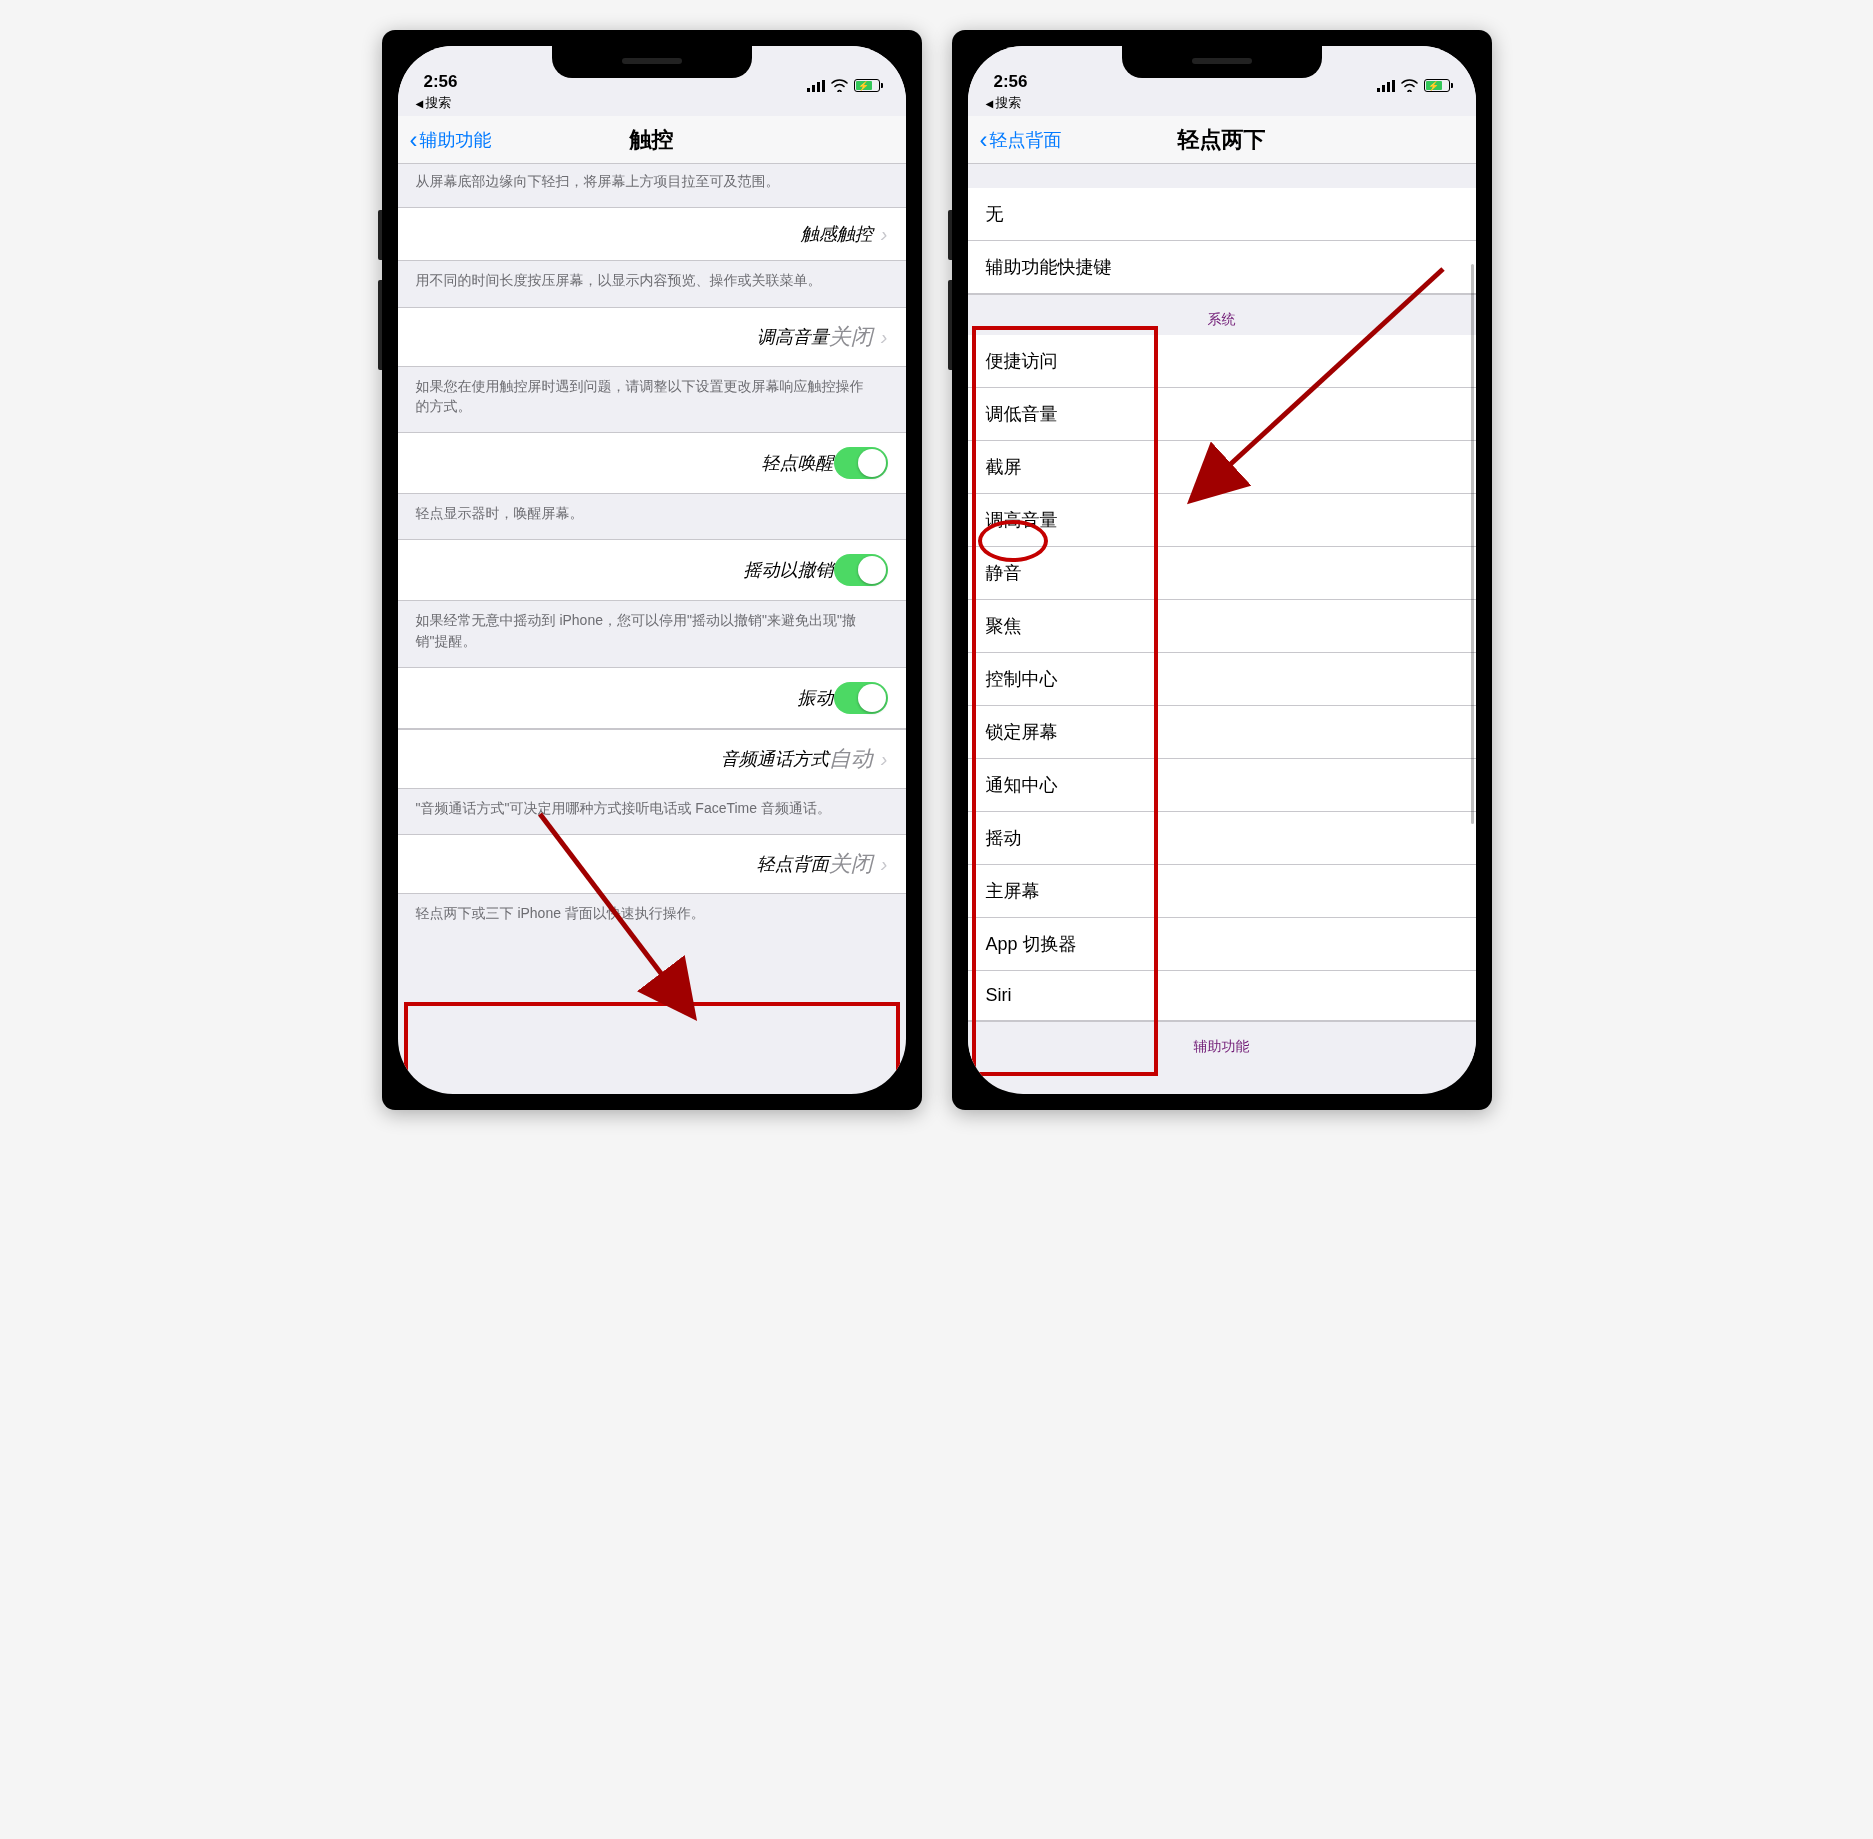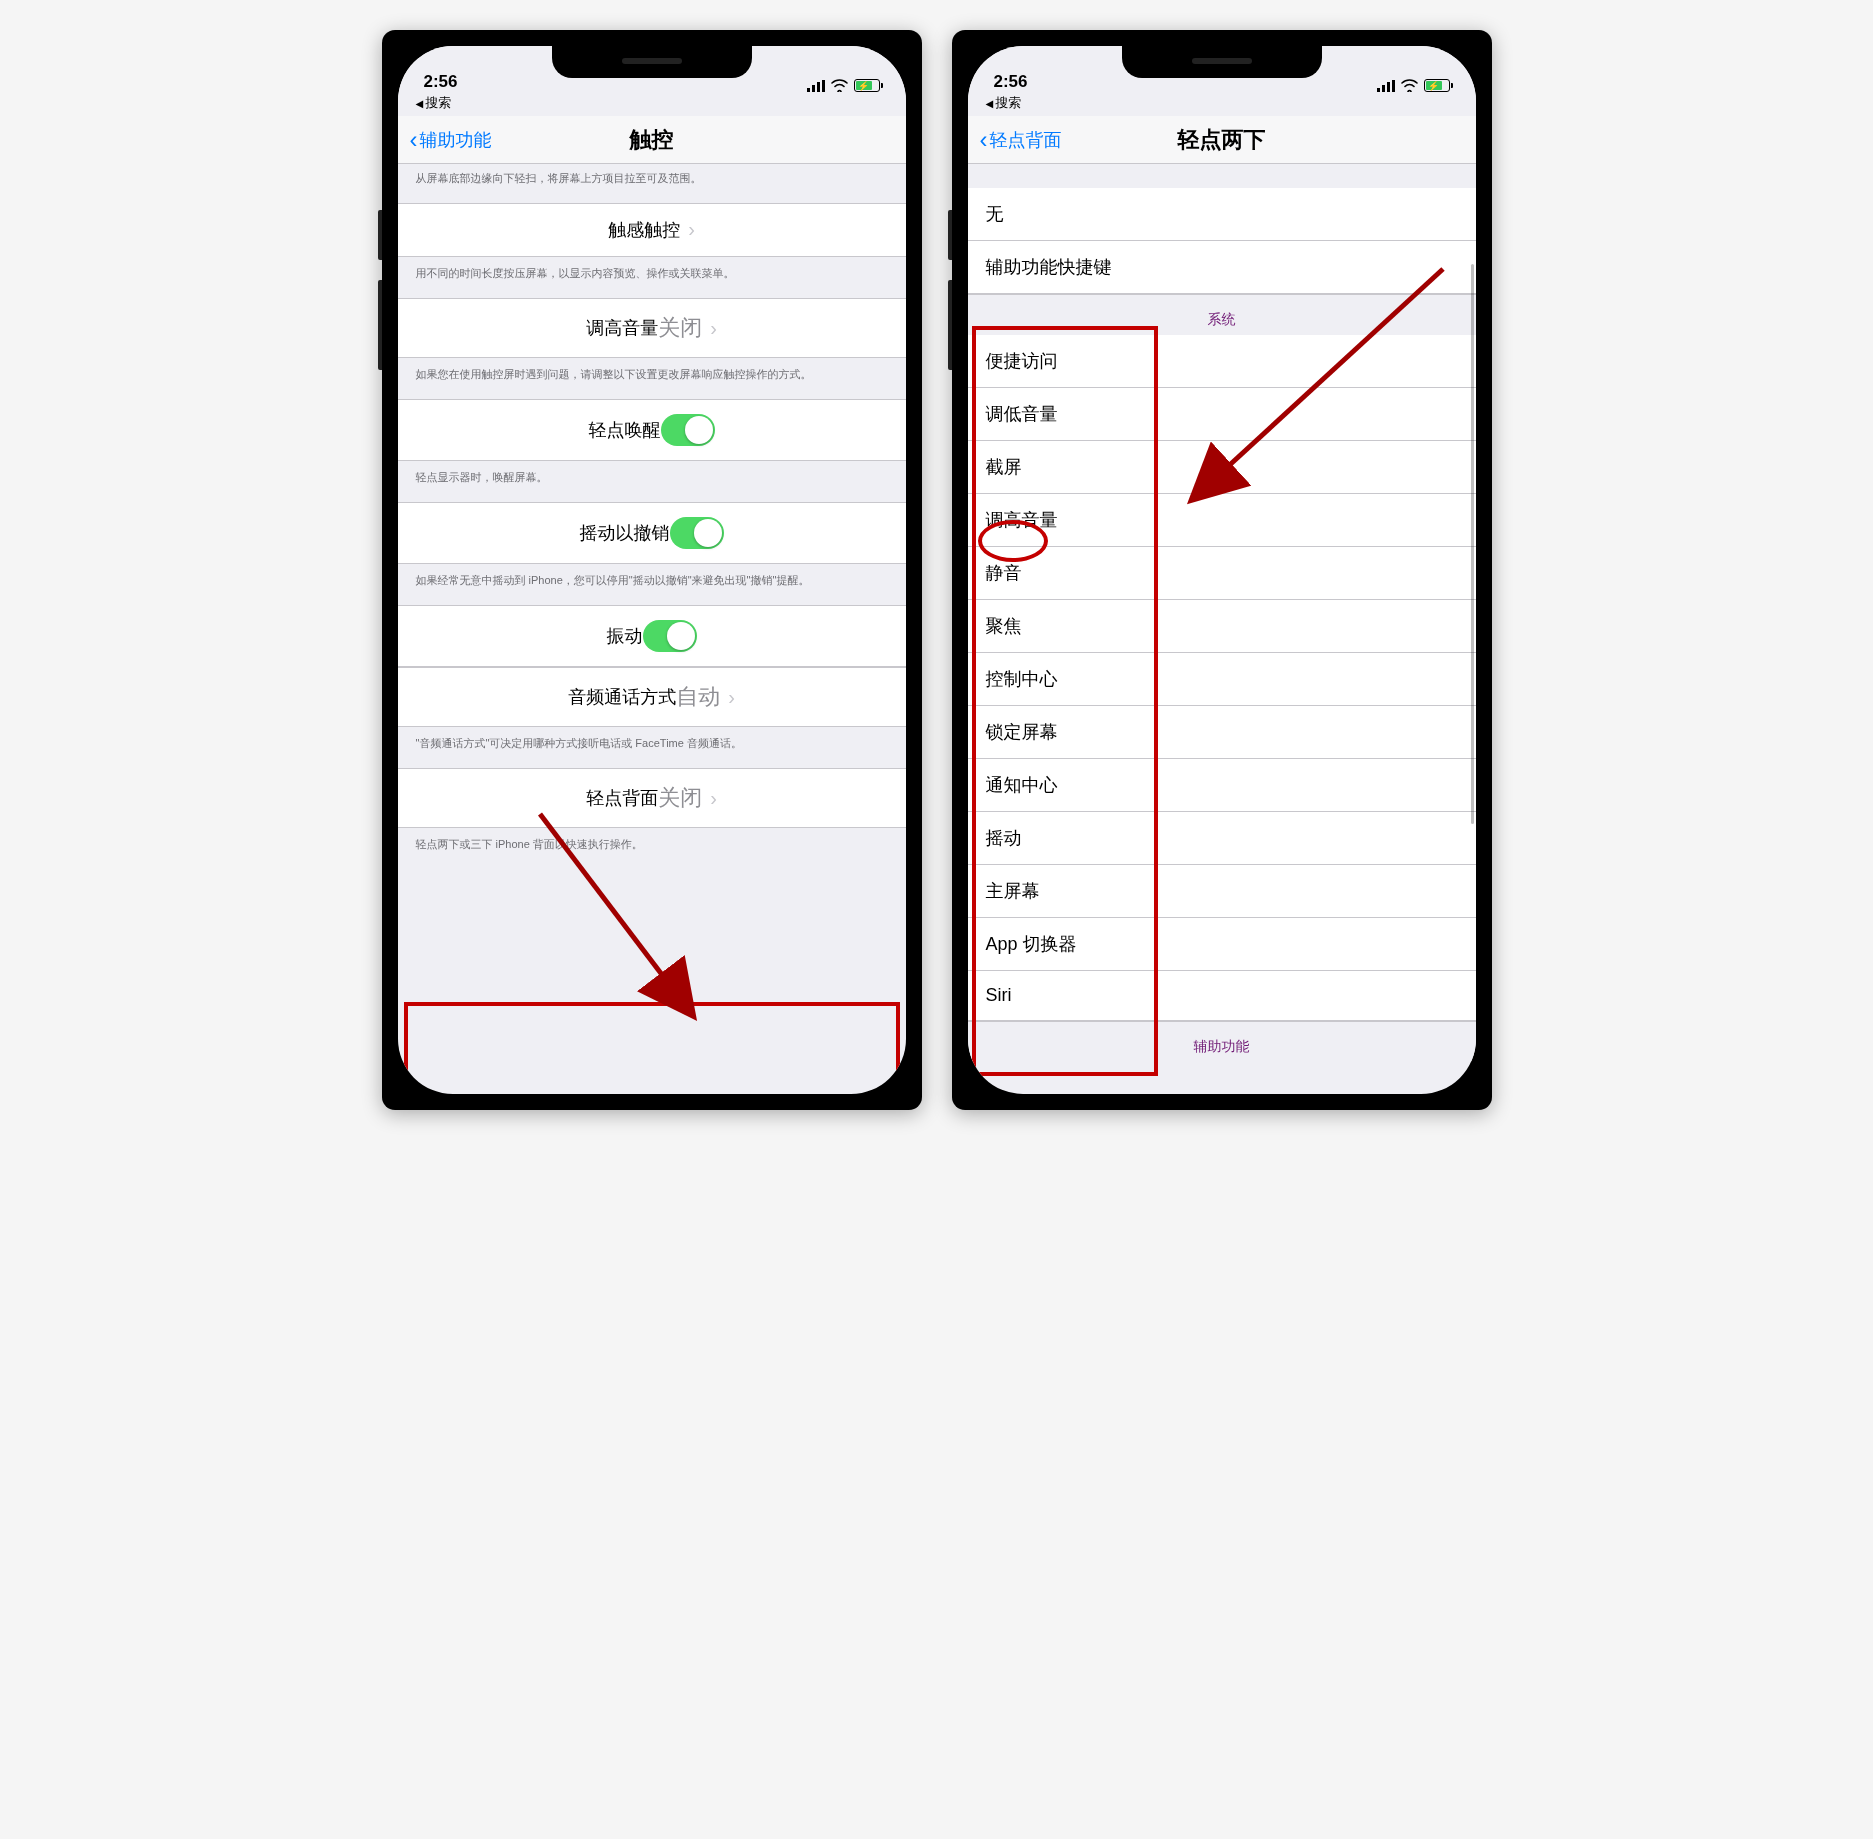--- a/index.html
+++ b/index.html
@@ -121,37 +121,38 @@
   }
   .section-header {
     font-size: 14px;
     color: #701a75;
     padding: 16px 18px 6px 18px;
     background: #efeff4;
     border-top: 0.5px solid #c8c7cc;
     text-align: center;
   }
   .section-footer {
-    font-size: 11px;
+    font-size: 14px;
     color: #6d6d72;
     padding: 9px 36px 16px 18px;
     background: #efeff4;
     line-height: 1.45;
   }
   .cell {
     background: #fff;
     border-top: 0.5px solid #c8c7cc;
     border-bottom: 0.5px solid #c8c7cc;
     padding: 14px 18px;
     display: flex;
     align-items: center;
-    justify-content: center;
+    justify-content: flex-end;
     font-size: 18px;
     color: #000;
     position: relative;
+    font-style: italic;
   }
   .cell .value { color: #8e8e93; font-size: 22px; }
   .chevron {
     color: #c7c7cc;
     font-size: 20px;
     margin-left: 8px;
   }
   .toggle {
     width: 54px;
     height: 32px;

